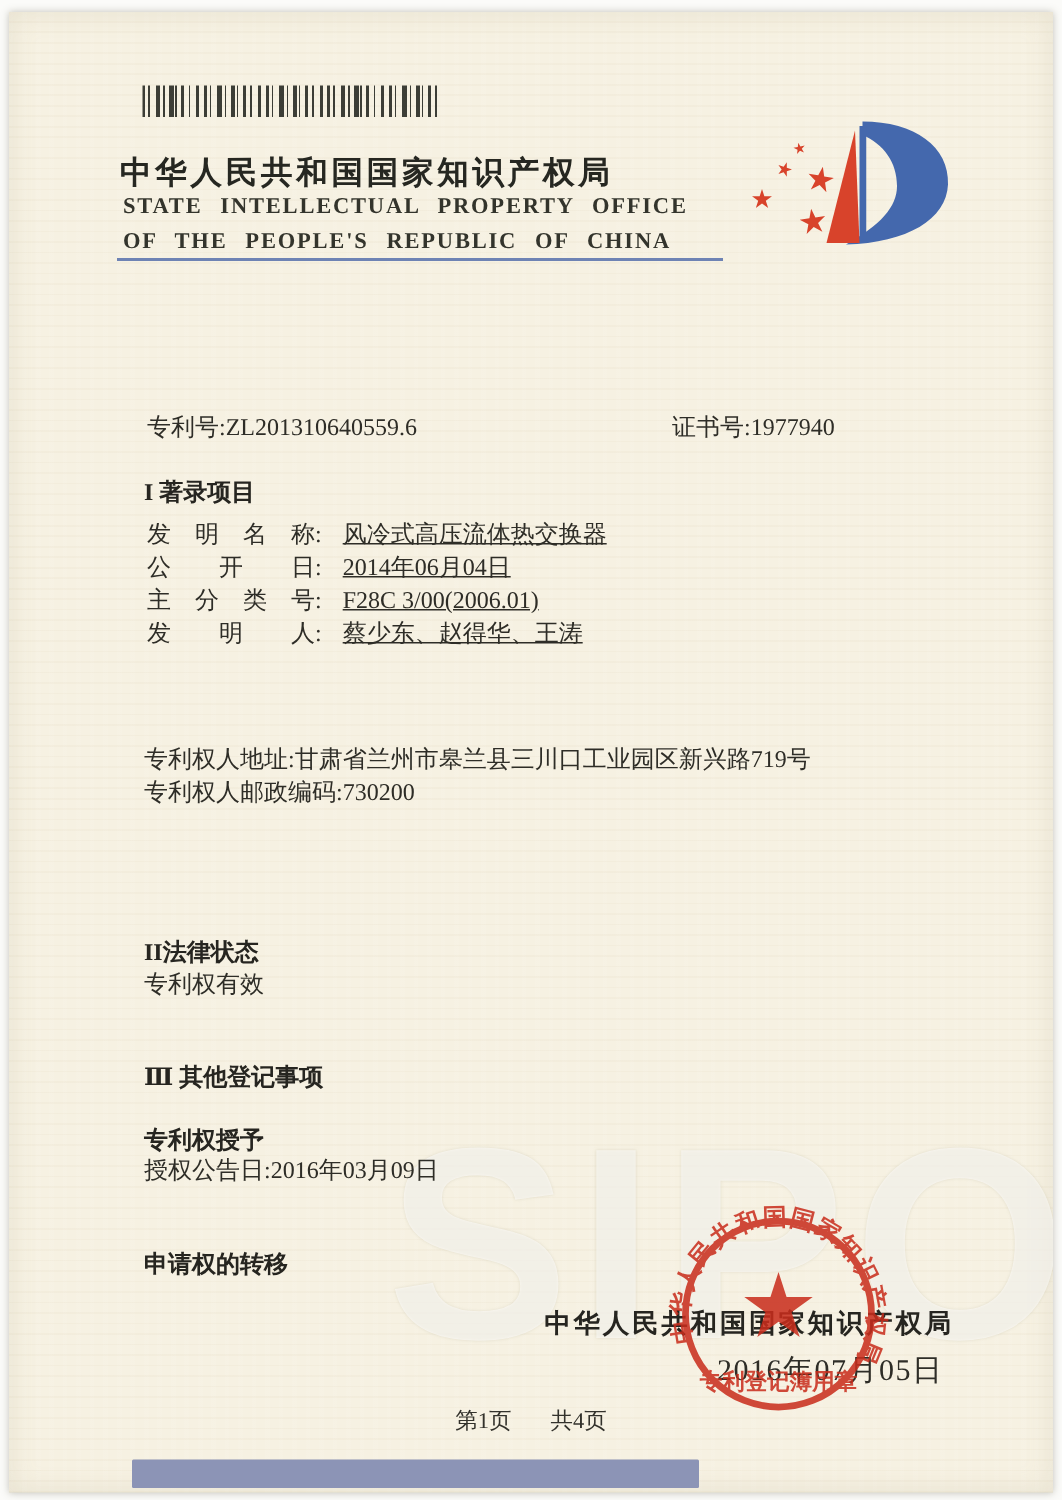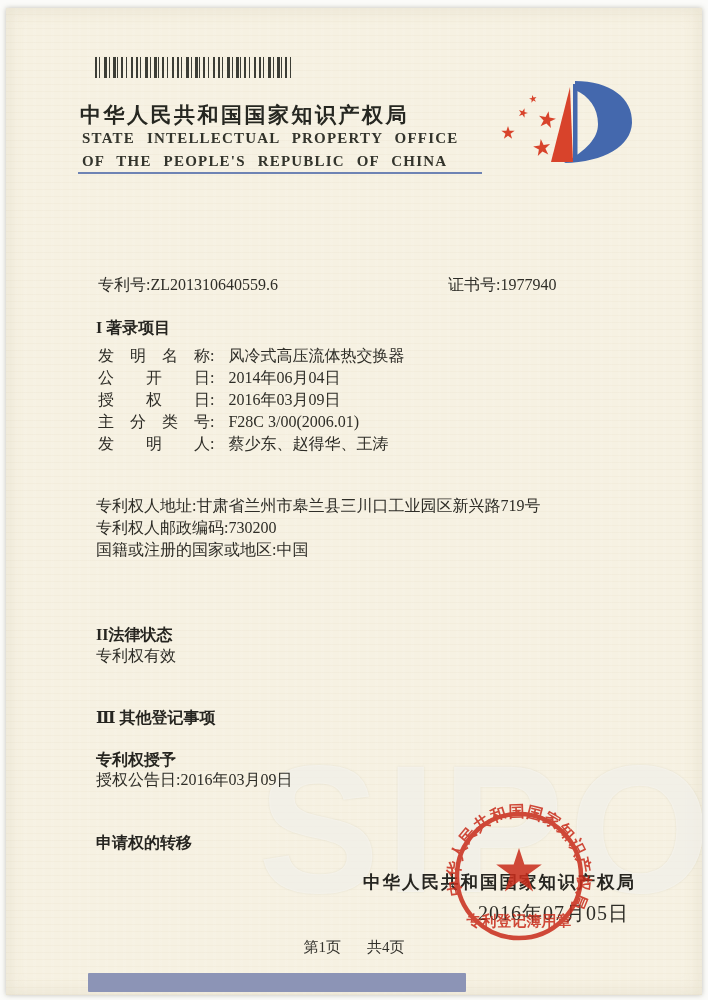--- a/index.html
+++ b/index.html
@@ -44,21 +44,21 @@
   .body-text { font-size: 16px; color: #2e2d27; }
   .bold { font-weight: bold; color: #262520; }
 
   .row-patent { left: 92px; top: 267px; }
   .cert { left: 442px; top: 267px; }
 
   .sec1-heading { left: 90px; top: 310px; }
   .fields { left: 92px; top: 338px; }
   .field-row { height: 22px; white-space: nowrap; }
   .flabel { display: inline-block; }
-  .fvalue { display: inline-block; margin-left: 14px; }
+  .fvalue { display: inline-block; margin-left: 14px; text-decoration: underline; }
 
   .holder { left: 90px; top: 488px; }
   .holder div { height: 22px; }
 
   .sec2-heading { left: 90px; top: 617px; }
   .sec2-status  { left: 90px; top: 638px; }
   .sec3-heading { left: 90px; top: 700px; text-align: center; }
   .grant-heading { left: 90px; top: 742px; }
   .grant-date   { left: 90px; top: 762px; }
   .transfer-heading { left: 90px; top: 825px; }
@@ -111,29 +111,27 @@
 
 
   <div class="abs body-text row-patent"><span>专利号:</span><span>ZL201310640559.6</span></div>
   <div class="abs body-text cert"><span>证书号:</span><span>1977940</span></div>
 
   <div class="abs body-text bold sec1-heading">I 著录项目</div>
 
   <div class="abs fields">
     <div class="field-row body-text"><span class="flabel">发　明　名　称:</span><span class="fvalue">风冷式高压流体热交换器</span></div>
     <div class="field-row body-text"><span class="flabel">公　　开　　日:</span><span class="fvalue">2014年06月04日</span></div>
-    <div class="field-row body-text"><span class="flabel">授　　权　　日:</span><span class="fvalue">2016年03月09日</span></div>
     <div class="field-row body-text"><span class="flabel">主　分　类　号:</span><span class="fvalue">F28C 3/00(2006.01)</span></div>
     <div class="field-row body-text"><span class="flabel">发　　明　　人:</span><span class="fvalue">蔡少东、赵得华、王涛</span></div>
   </div>
 
   <div class="abs body-text holder">
     <div>专利权人地址:甘肃省兰州市皋兰县三川口工业园区新兴路719号</div>
     <div>专利权人邮政编码:730200</div>
-    <div>国籍或注册的国家或地区:中国</div>
   </div>
 
   <div class="abs body-text bold sec2-heading">II法律状态</div>
   <div class="abs body-text sec2-status">专利权有效</div>
 
   <div class="abs body-text bold sec3-heading">Ⅲ 其他登记事项</div>
   <div class="abs body-text bold grant-heading">专利权授予</div>
   <div class="abs body-text grant-date">授权公告日:2016年03月09日</div>
   <div class="abs body-text bold transfer-heading">申请权的转移</div>
 

